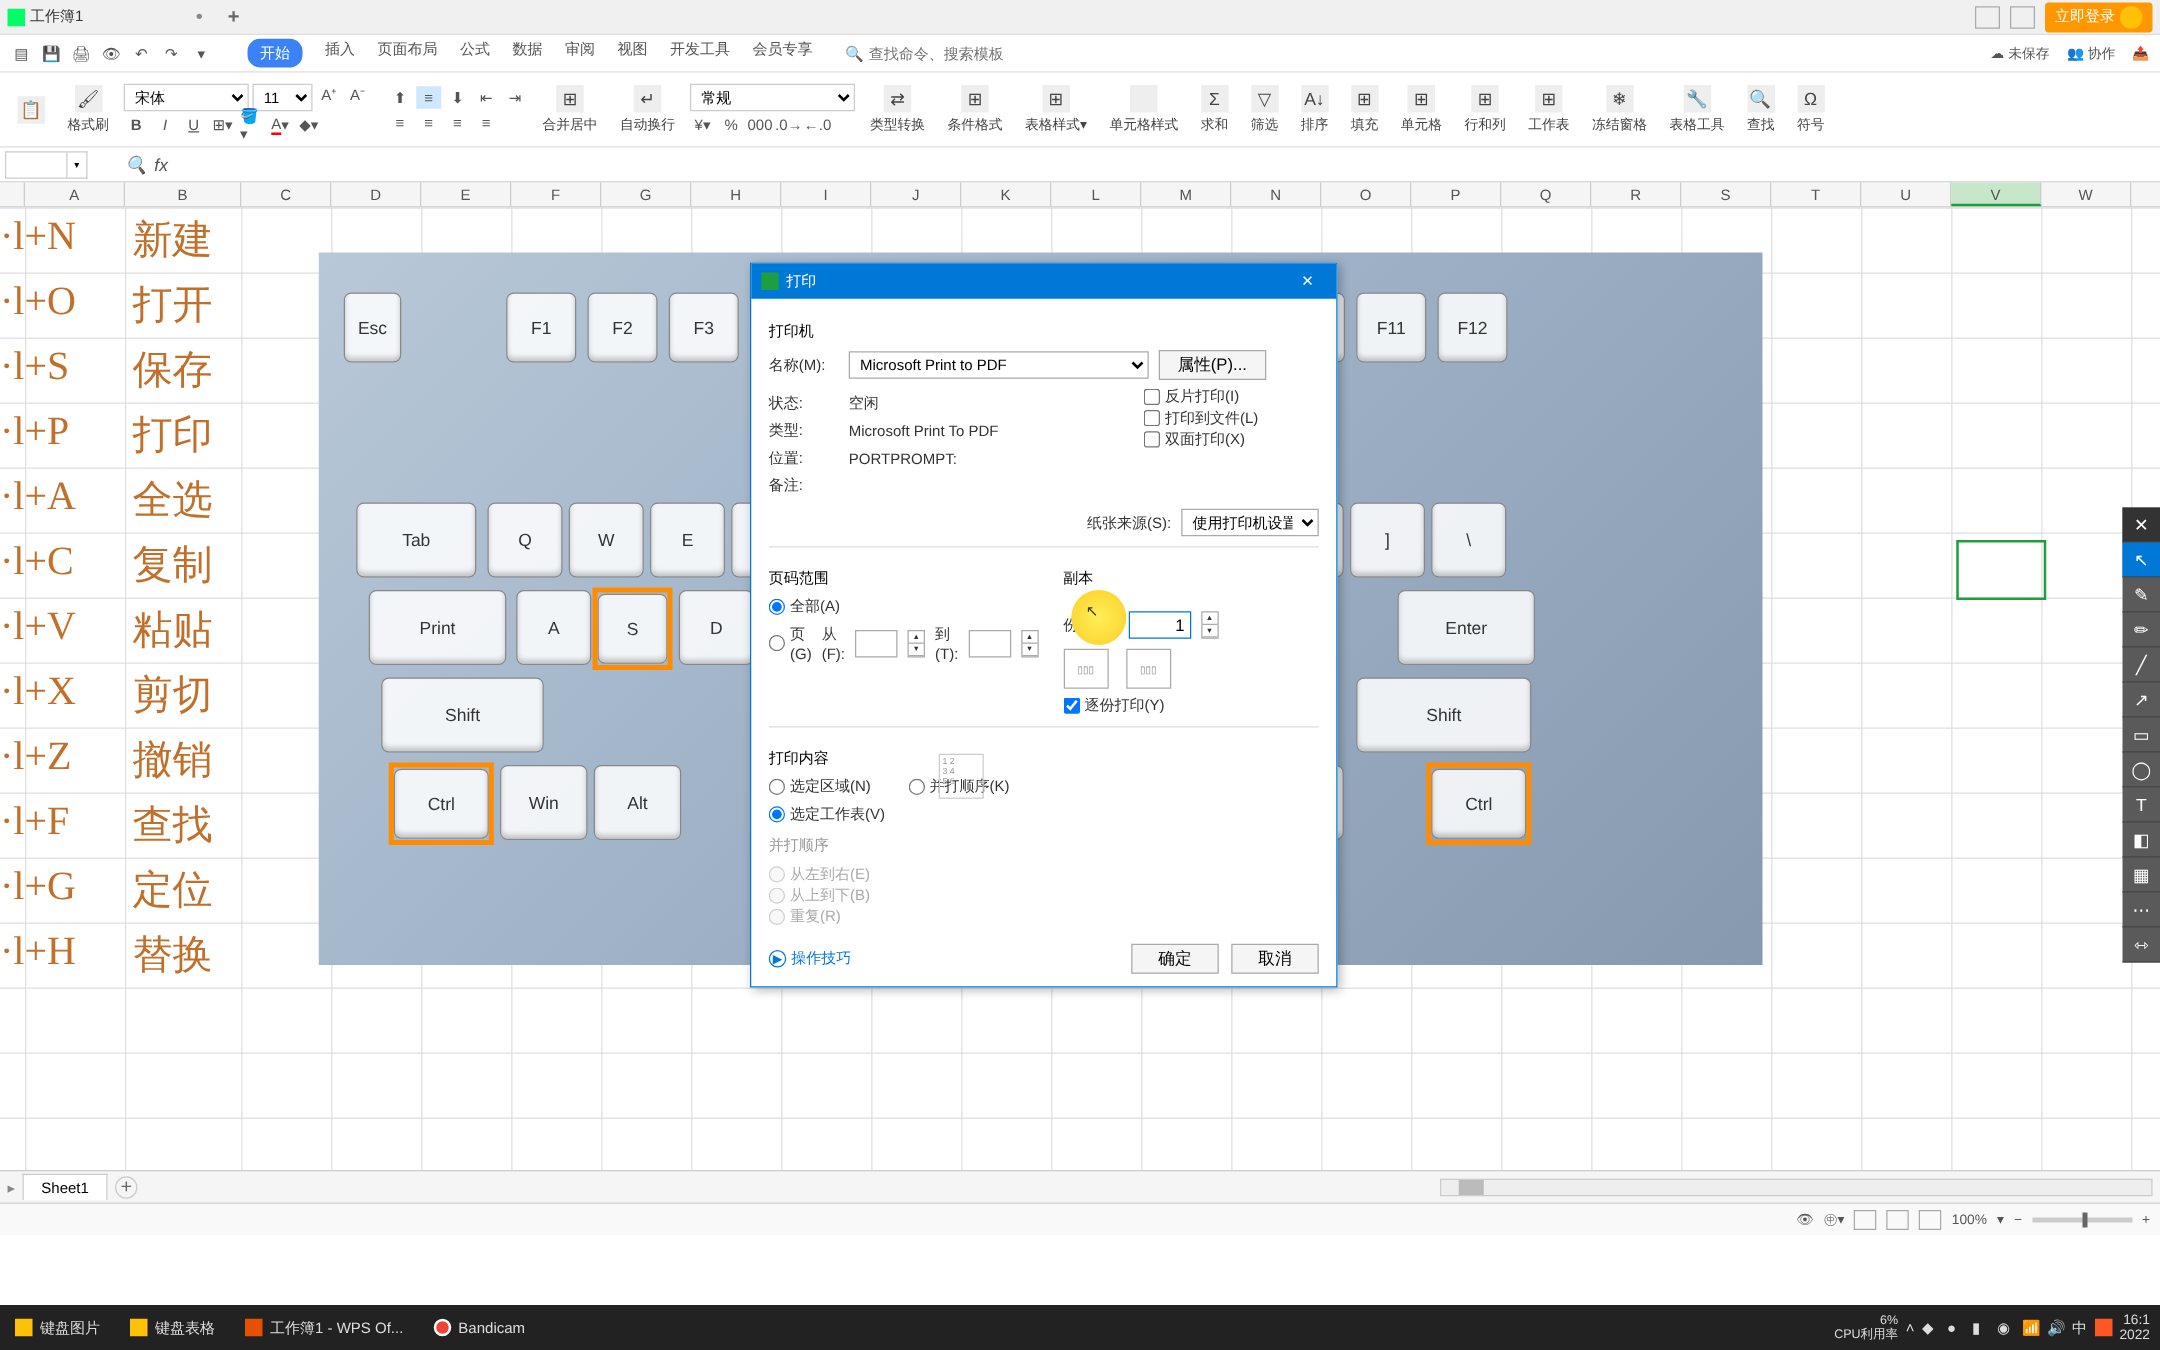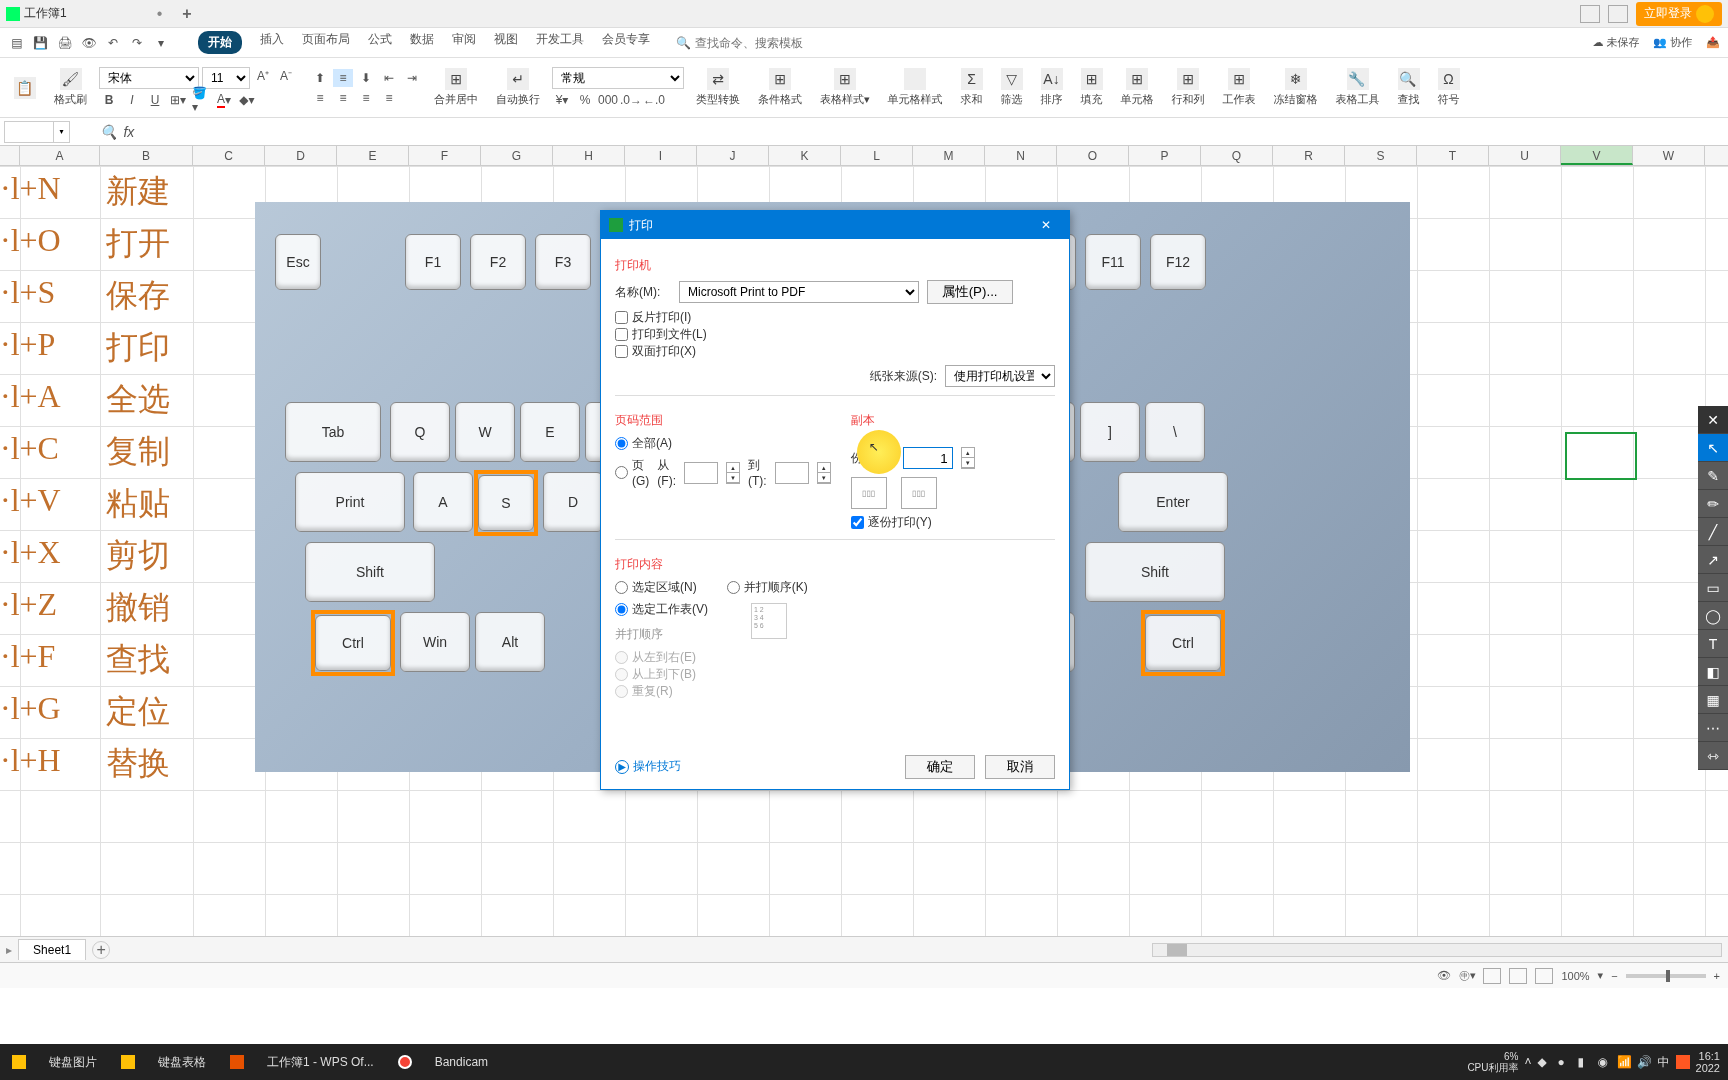--- a/index.html
+++ b/index.html
@@ -15,21 +15,21 @@
 .titlebar .icon-btn { width:20px; height:18px; border:1px solid #aaa; }
 .login-btn { background:#ff9800; color:#fff; padding:3px 8px; border-radius:3px; display:flex; align-items:center; gap:4px; }
 .avatar { width:18px; height:18px; border-radius:50%; background:#ffc107; }
 
 
 .menubar { height:30px; display:flex; align-items:center; gap:16px; padding:0 8px; border-bottom:1px solid #e0e0e0; }
 .menubar .qat { display:flex; gap:6px; align-items:center; }
 .menubar .qat span { width:18px; height:18px; display:flex; align-items:center; justify-content:center; color:#555; }
 .menubar .tabs { display:flex; gap:18px; margin-left:12px; }
 .menubar .tab { color:#555; cursor:pointer; font-size:12px; }
-.menubar .tab.active { background:#0c4a6e; color:#fff; padding:3px 10px; border-radius:10px;font-weight:bold; }
+.menubar .tab.active { background:#3b82f6; color:#fff; padding:3px 10px; border-radius:10px; }
 .menubar .search { margin-left:10px; color:#999; display:flex; align-items:center; gap:4px; }
 .menubar .search input { border:none; outline:none; font-size:12px; width:120px; }
 .menubar .right { margin-left:auto; display:flex; gap:14px; color:#555; font-size:11px; align-items:center; }
 
 
 .ribbon { height:60px; border-bottom:1px solid #ddd; display:flex; align-items:center; padding:0 8px; gap:6px; }
 .rbtn { display:flex; flex-direction:column; align-items:center; gap:2px; padding:2px 6px; font-size:11px; color:#444; }
 .rbtn .ico { width:22px; height:22px; background:#eee; display:flex; align-items:center; justify-content:center; font-size:14px; }
 .rsel { border:1px solid #ccc; height:22px; font-size:12px; padding:0 4px; background:#fff; }
 .rselw { width:100px; }
@@ -63,21 +63,21 @@
 .kbd-img { position:absolute; left:255px; top:36px; width:1155px; height:570px; background:linear-gradient(135deg,#b8c8d8 0%,#9db0c5 50%,#8799ae 100%); }
 .key { position:absolute; background:rgba(255,255,255,0.85); border:1px solid #888; border-radius:6px; display:flex; align-items:center; justify-content:center; font-size:14px; color:#333; box-shadow:inset 0 -3px 4px rgba(0,0,0,0.2); }
 .hl { position:absolute; border:4px solid #ff8c00; }
 
 
 .dlg { position:absolute; left:600px; top:210px; width:470px; height:580px; background:#fff; border:1px solid #0078d7; box-shadow:2px 2px 8px rgba(0,0,0,0.3); z-index:100; }
 .dlg-title { height:28px; background:#0078d7; color:#fff; display:flex; align-items:center; padding:0 8px; gap:6px; }
 .dlg-title .ico { width:14px; height:14px; background:#1e9e3e; }
 .dlg-close { margin-left:auto; width:30px; height:28px; display:flex; align-items:center; justify-content:center; cursor:pointer; }
 .dlg-body { padding:10px 14px; font-size:12px; color:#333; }
-.section-title { display:block; margin:8px 0 6px; color:#ef4444; }
+.section-title { display:block; margin:8px 0 6px; color:#000000; }
 .frow { display:flex; align-items:center; gap:8px; margin:5px 0; }
 .flabel { width:56px; }
 .fval { color:#333; }
 .dlg-sel { border:1px solid #aaa; height:22px; font-size:12px; padding:0 4px; background:#fff; }
 .dlg-btn { border:1px solid #aaa; height:24px; padding:0 14px; background:#f5f5f5; cursor:pointer; }
 .dlg-chk { display:flex; align-items:center; gap:4px; }
 .dlg-divider { height:1px; background:#ddd; margin:8px 0; }
 .copies-spin { width:50px; border:1px solid #aaa; height:22px; text-align:right; padding-right:4px; }
 .spin-btns { display:inline-flex; flex-direction:column; border:1px solid #aaa; }
 .spin-btns span { height:10px; width:12px; font-size:6px; text-align:center; line-height:10px; border-bottom:1px solid #aaa; }
@@ -105,21 +105,21 @@
 
 
 .statusbar { height:26px; border-top:1px solid #ccc; display:flex; align-items:center; padding:0 8px; gap:8px; font-size:11px; color:#555; background:#f9f9f9; }
 .statusbar .right { margin-left:auto; display:flex; align-items:center; gap:8px; }
 .view-btn { width:18px; height:16px; border:1px solid #aaa; }
 .zoom-slider { width:80px; height:4px; background:#ccc; position:relative; }
 .zoom-slider::after { content:''; position:absolute; left:40px; top:-4px; width:4px; height:12px; background:#666; }
 
 
 .taskbar { position:absolute; left:0; right:0; bottom:0; height:36px; background:#222; display:flex; align-items:center; color:#ddd; font-size:12px; }
-.task { display:flex; align-items:center; gap:23px; padding:0 12px; height:100%; }
+.task { display:flex; align-items:center; gap:6px; padding:0 12px; height:100%; }
 .task .tico { width:14px; height:14px; }
 .task.wps .tico { background:#e65100; }
 .task.fld .tico { background:#ffc107; }
 .taskbar .tray { margin-left:auto; display:flex; align-items:center; gap:6px; padding-right:8px; }
 .cpu { font-size:10px; text-align:right; line-height:11px; }
 .tray-ico { width:14px; height:14px; }
 </style>
 </head>
 <body>
 
@@ -467,20 +467,37 @@
     <div class="dlg-close">✕</div>
   </div>
   <div class="dlg-body">
     <span class="section-title">打印机</span>
     <div class="frow">
       <span class="flabel">名称(M):</span>
       <select class="dlg-sel" style="width:240px"><option>Microsoft Print to PDF</option></select>
       <button class="dlg-btn">属性(P)...</button>
     </div>
     <div style="display:flex">
+      <div style="flex:1">
+        <div class="frow">
+            <span class="flabel">状态:</span>
+            <span class="fval">空闲</span>
+          </div>
+        <div class="frow">
+            <span class="flabel">类型:</span>
+            <span class="fval">Microsoft Print To PDF</span>
+          </div>
+        <div class="frow">
+            <span class="flabel">位置:</span>
+            <span class="fval">PORTPROMPT:</span>
+          </div>
+        <div class="frow">
+            <span class="flabel">备注:</span>
+          </div>
+      </div>
       <div style="width:140px">
         <label class="dlg-chk">
             <input type="checkbox" style="">
             <span>反片打印(I)</span>
           </label>
         <label class="dlg-chk">
             <input type="checkbox" style="">
             <span>打印到文件(L)</span>
           </label>
         <label class="dlg-chk">

